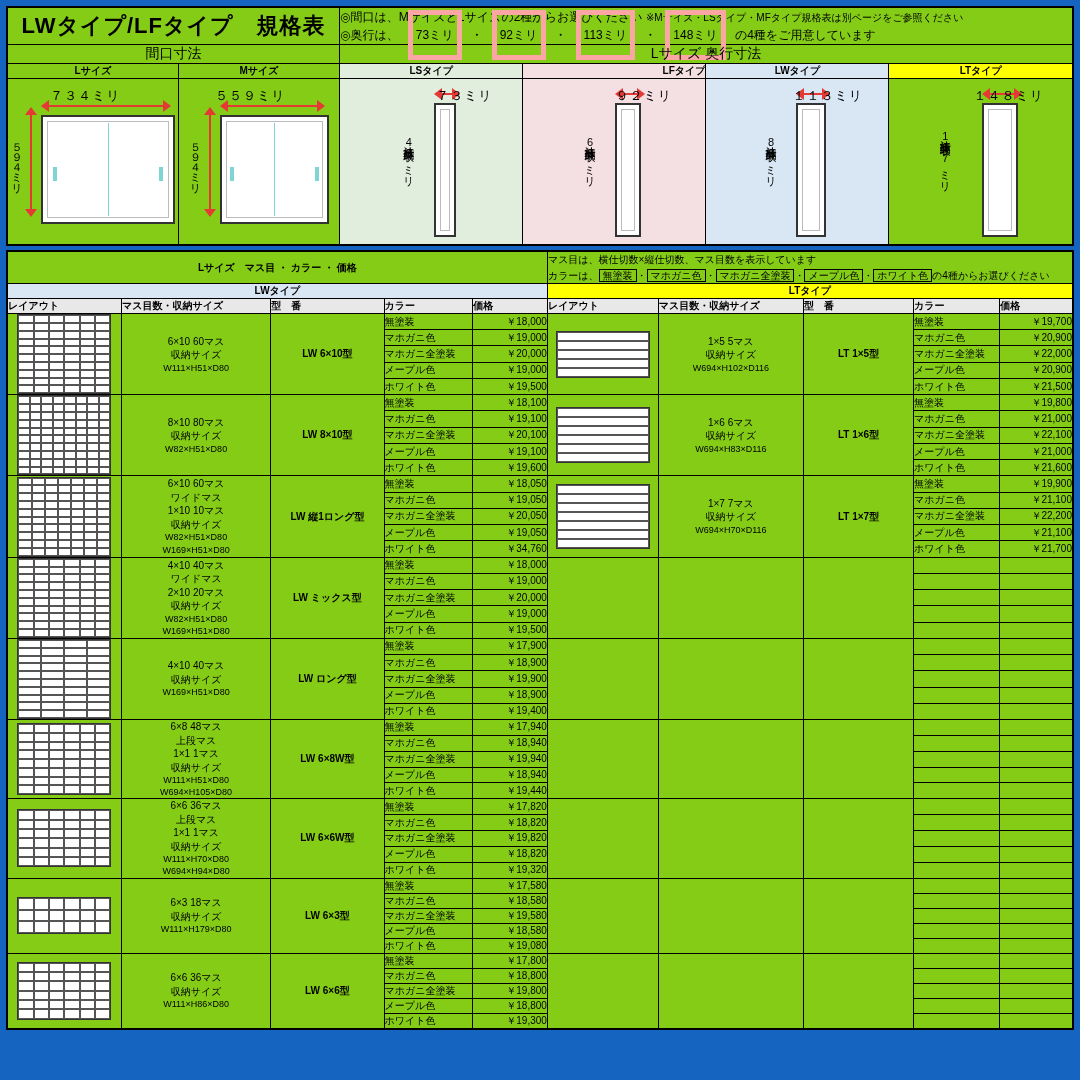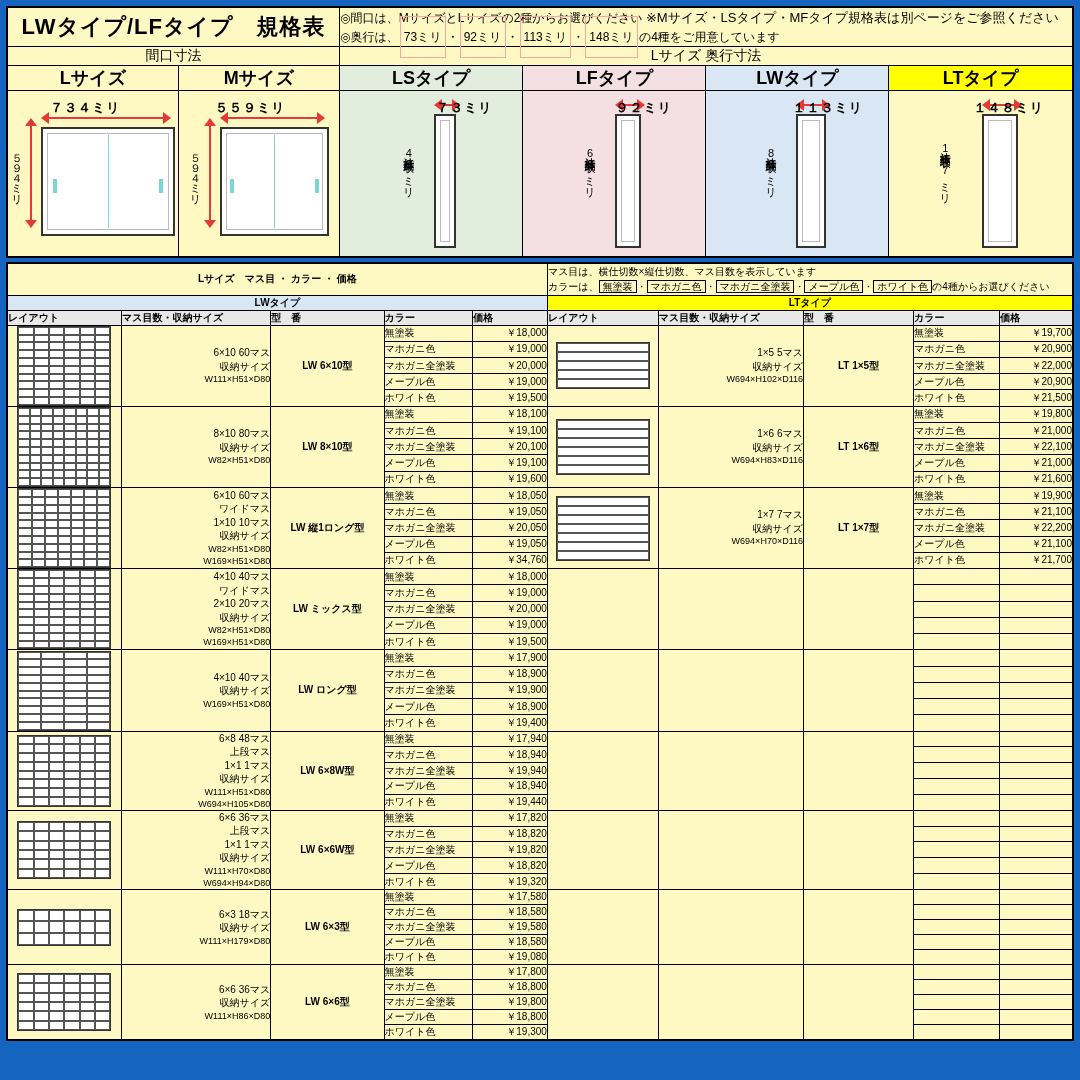--- a/index.html
+++ b/index.html
@@ -5,62 +5,62 @@
   html,body{margin:0;padding:0;}
   body{
     width:1080px;height:1080px;
     background:#1565c0;
     font-family:"Liberation Sans","DejaVu Sans",sans-serif;
     font-size:11px;color:#000;
     overflow:hidden;
   }
   .page{position:relative;width:1080px;height:1080px;box-sizing:border-box;padding:6px;}
   table{border-collapse:collapse;}
-  .blk{background:#fef9c3;border:2px solid #000;box-sizing:border-box;}
+  .blk{background:#84cc16;border:2px solid #000;box-sizing:border-box;}
 
   
   .top{width:1068px;}
   .top td,.top th{border:1px solid #000;padding:0;vertical-align:middle;}
   .title-cell{width:330px;text-align:center;font-size:22px;font-weight:bold;letter-spacing:1px;padding:4px 0;}
   .notes{padding:3px 6px;font-size:12px;line-height:1.5;}
-  .notes .box{border:1px solid #fca5a5;padding:13px 3px;margin:0 1px;}
-  .small-note{font-size:13px;}
+  .notes .box{border:5px solid #fca5a5;padding:13px 3px;margin:0 9px;}
+  .small-note{font-size:10px;}
   .hdr{text-align:center;font-weight:normal;font-size:14px;padding:2px 0;}
-  .hdr2{text-align:center;font-weight:bold;font-size:18px;padding:3px 0;}
+  .hdr2{text-align:center;font-weight:bold;font-size:10px;padding:3px 0;}
   .c-ls{background:#e2eedd;}
-  .c-lf{background:#f4dfe2;}
+  .c-lf{background:#f4dfe2;text-align:right;}
   .c-lw{background:#d9e7f5;}
   .c-lt{background:#ffff00;}
   .dim-cell{height:165px;text-align:center;position:relative;}
 
   
   .cab{position:relative;border:2px solid #333;background:#fff;}
   .cab:before{content:"";position:absolute;left:4px;top:4px;right:4px;bottom:4px;border:1px solid #bbb;}
   .arrow-h{position:relative;height:14px;}
   .arrow-h .line{position:absolute;left:6px;right:6px;top:6px;height:2px;background:#e53935;}
   .arrow-h .la,.arrow-h .ra{position:absolute;top:1px;width:0;height:0;border-top:6px solid transparent;border-bottom:6px solid transparent;}
   .arrow-h .la{left:0;border-right:8px solid #e53935;}
   .arrow-h .ra{right:0;border-left:8px solid #e53935;}
   .arrow-v{position:relative;width:14px;}
   .arrow-v .line{position:absolute;top:6px;bottom:6px;left:6px;width:2px;background:#e53935;}
   .arrow-v .ta,.arrow-v .ba{position:absolute;left:1px;width:0;height:0;border-left:6px solid transparent;border-right:6px solid transparent;}
   .arrow-v .ta{top:0;border-bottom:8px solid #e53935;}
   .arrow-v .ba{bottom:0;border-top:8px solid #e53935;}
   .vtext{writing-mode:vertical-rl;text-orientation:upright;font-size:11px;letter-spacing:-1px;line-height:1;}
-  .mnum{font-size:13px;font-weight:bold;letter-spacing:1px;}
+  .mnum{font-size:13px;font-weight:normal;letter-spacing:1px;}
 
   
   .lower{width:1068px;margin-top:4px;}
   .lower td,.lower th{border:1px solid #000;padding:0;font-size:10px;}
   .lbl-head{text-align:center;font-weight:bold;font-size:14px;padding:5px 0;}
   .ttl-lw{background:#d9e7f5;text-align:center;font-weight:bold;font-size:14px;}
   .ttl-lt{background:#ffff00;text-align:center;font-weight:bold;font-size:14px;}
   .colhead{background:#e8e8e8;font-weight:bold;font-size:10.5px;padding:3px 0;}
   .cell-c{text-align:center;}
-  .cell-l{text-align:right;padding:2px 4px;line-height:1.35;}
+  .cell-l{text-align:center;padding:2px 4px;line-height:1.35;}
   .price{text-align:right;padding:1px 5px;font-size:10.5px;}
   .color-c{padding:1px 4px;font-size:10px;}
   .model{text-align:center;font-weight:bold;font-size:12px;}
   .sz{font-size:9px;}
   .legend{font-size:12px;line-height:1.55;padding:3px 5px;}
   .legend .box{border:1px solid #000;padding:0 3px;}
   
   .thumb{display:inline-block;border:1px solid #333;background:#fff;}
   .grid{display:grid;width:100%;height:100%;}
   .grid div{border:0.5px solid #555;}

